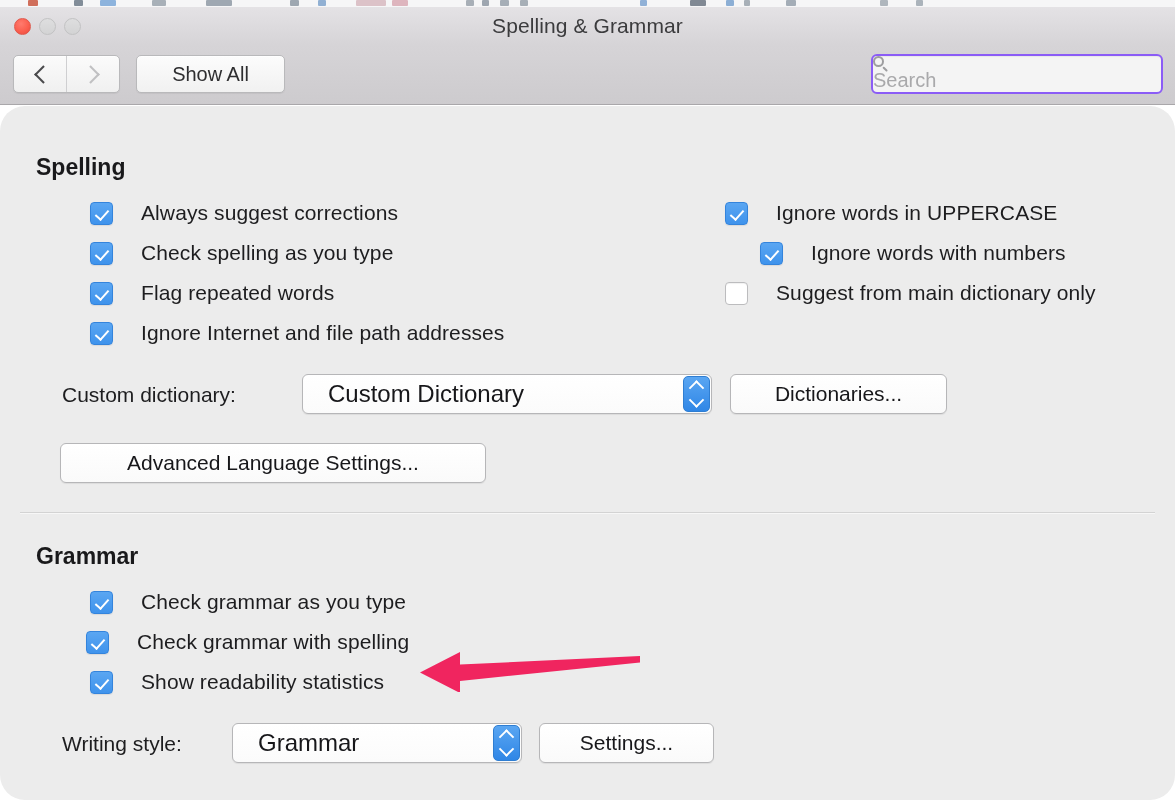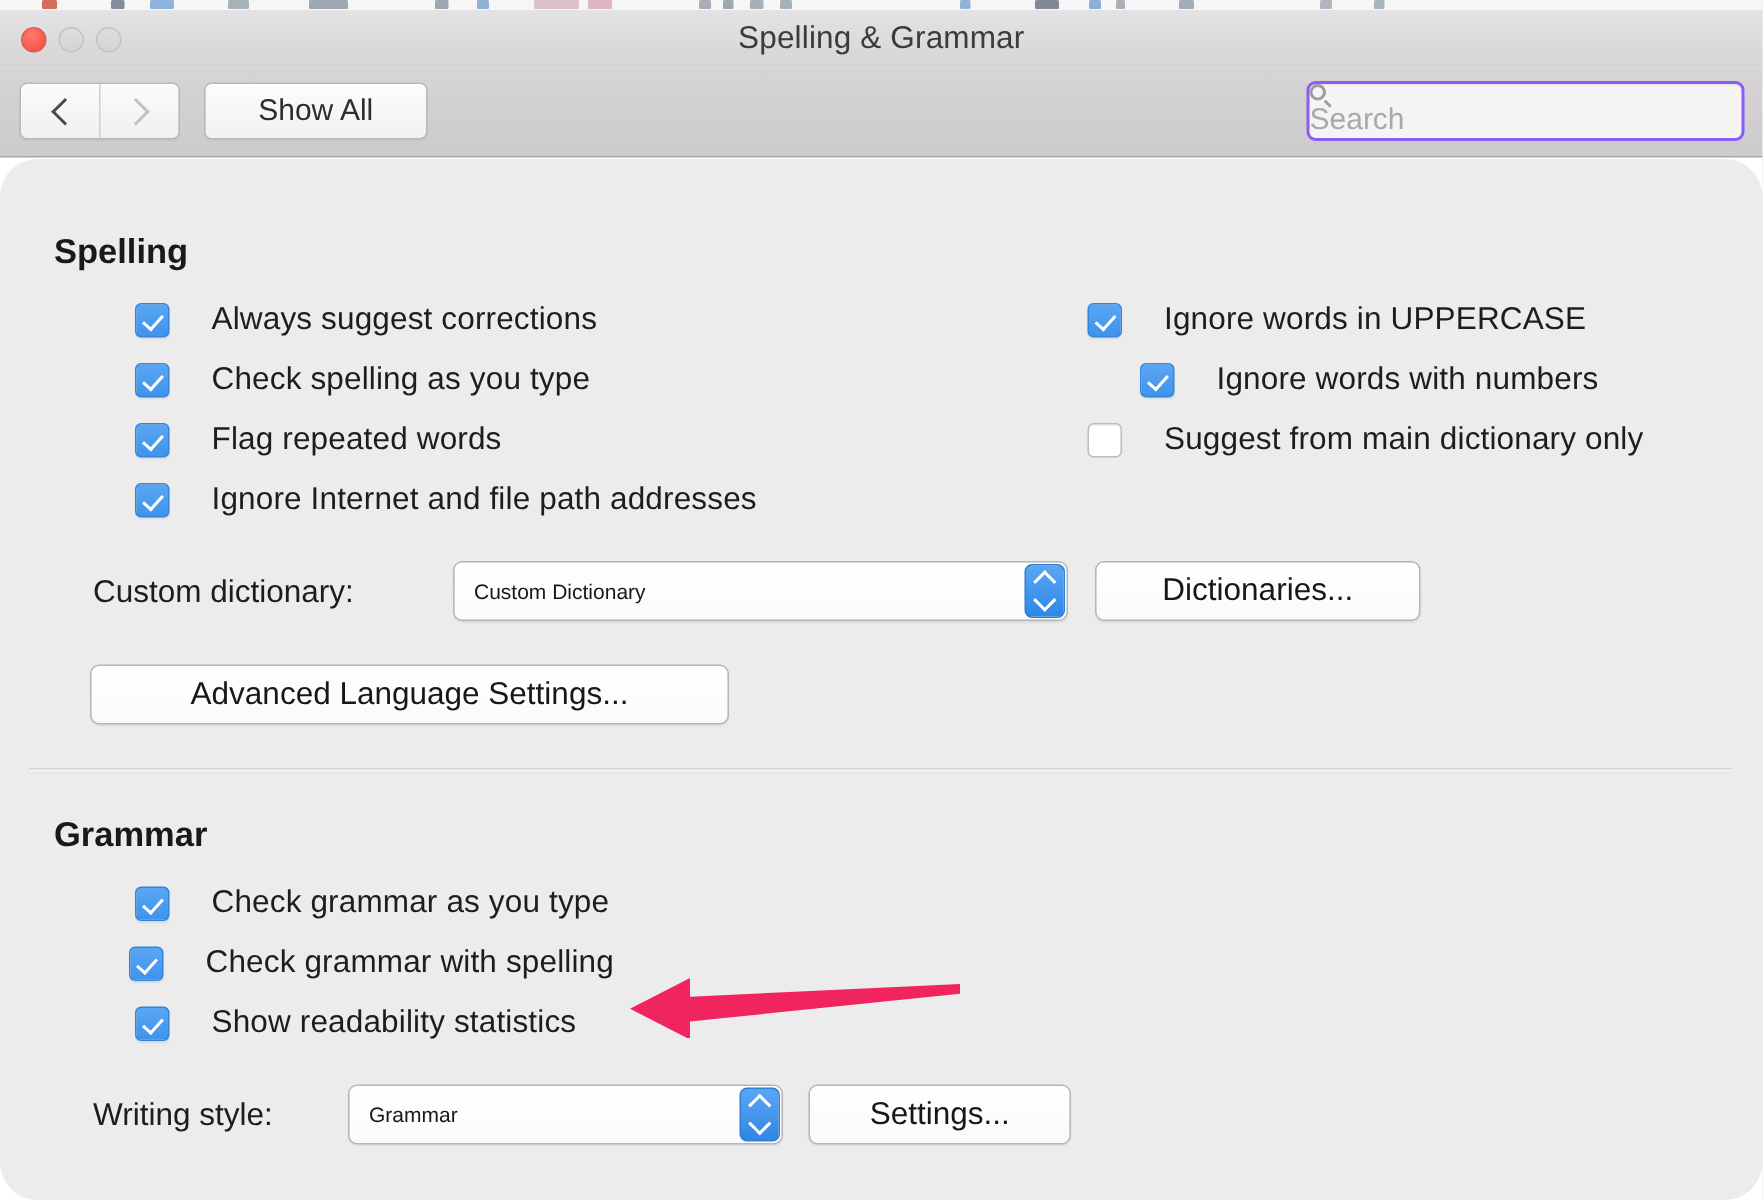--- a/index.html
+++ b/index.html
@@ -243,23 +243,23 @@
     height: 40px;
     background: linear-gradient(to bottom, #ffffff 0%, #fbfbfb 100%);
     border: 1px solid #b6b6b8;
     border-radius: 6px;
     box-sizing: border-box;
     box-shadow: 0 1px 1px rgba(0,0,0,.07);
     display: flex;
     align-items: center;
   }
   .popup .pv {
-    font-size: 14px;
+    font-size: 24px;
     color: #17171a;
-    padding-left: 13px;
+    padding-left: 25px;
     white-space: nowrap;
     flex: 1;
   }
   .stepper {
     width: 27px;
     height: 36px;
     margin-right: 1px;
     border-radius: 5px;
     background: linear-gradient(to bottom, #5aa6f2 0%, #2f86e6 100%);
     border: 1px solid #2f7ed2;

